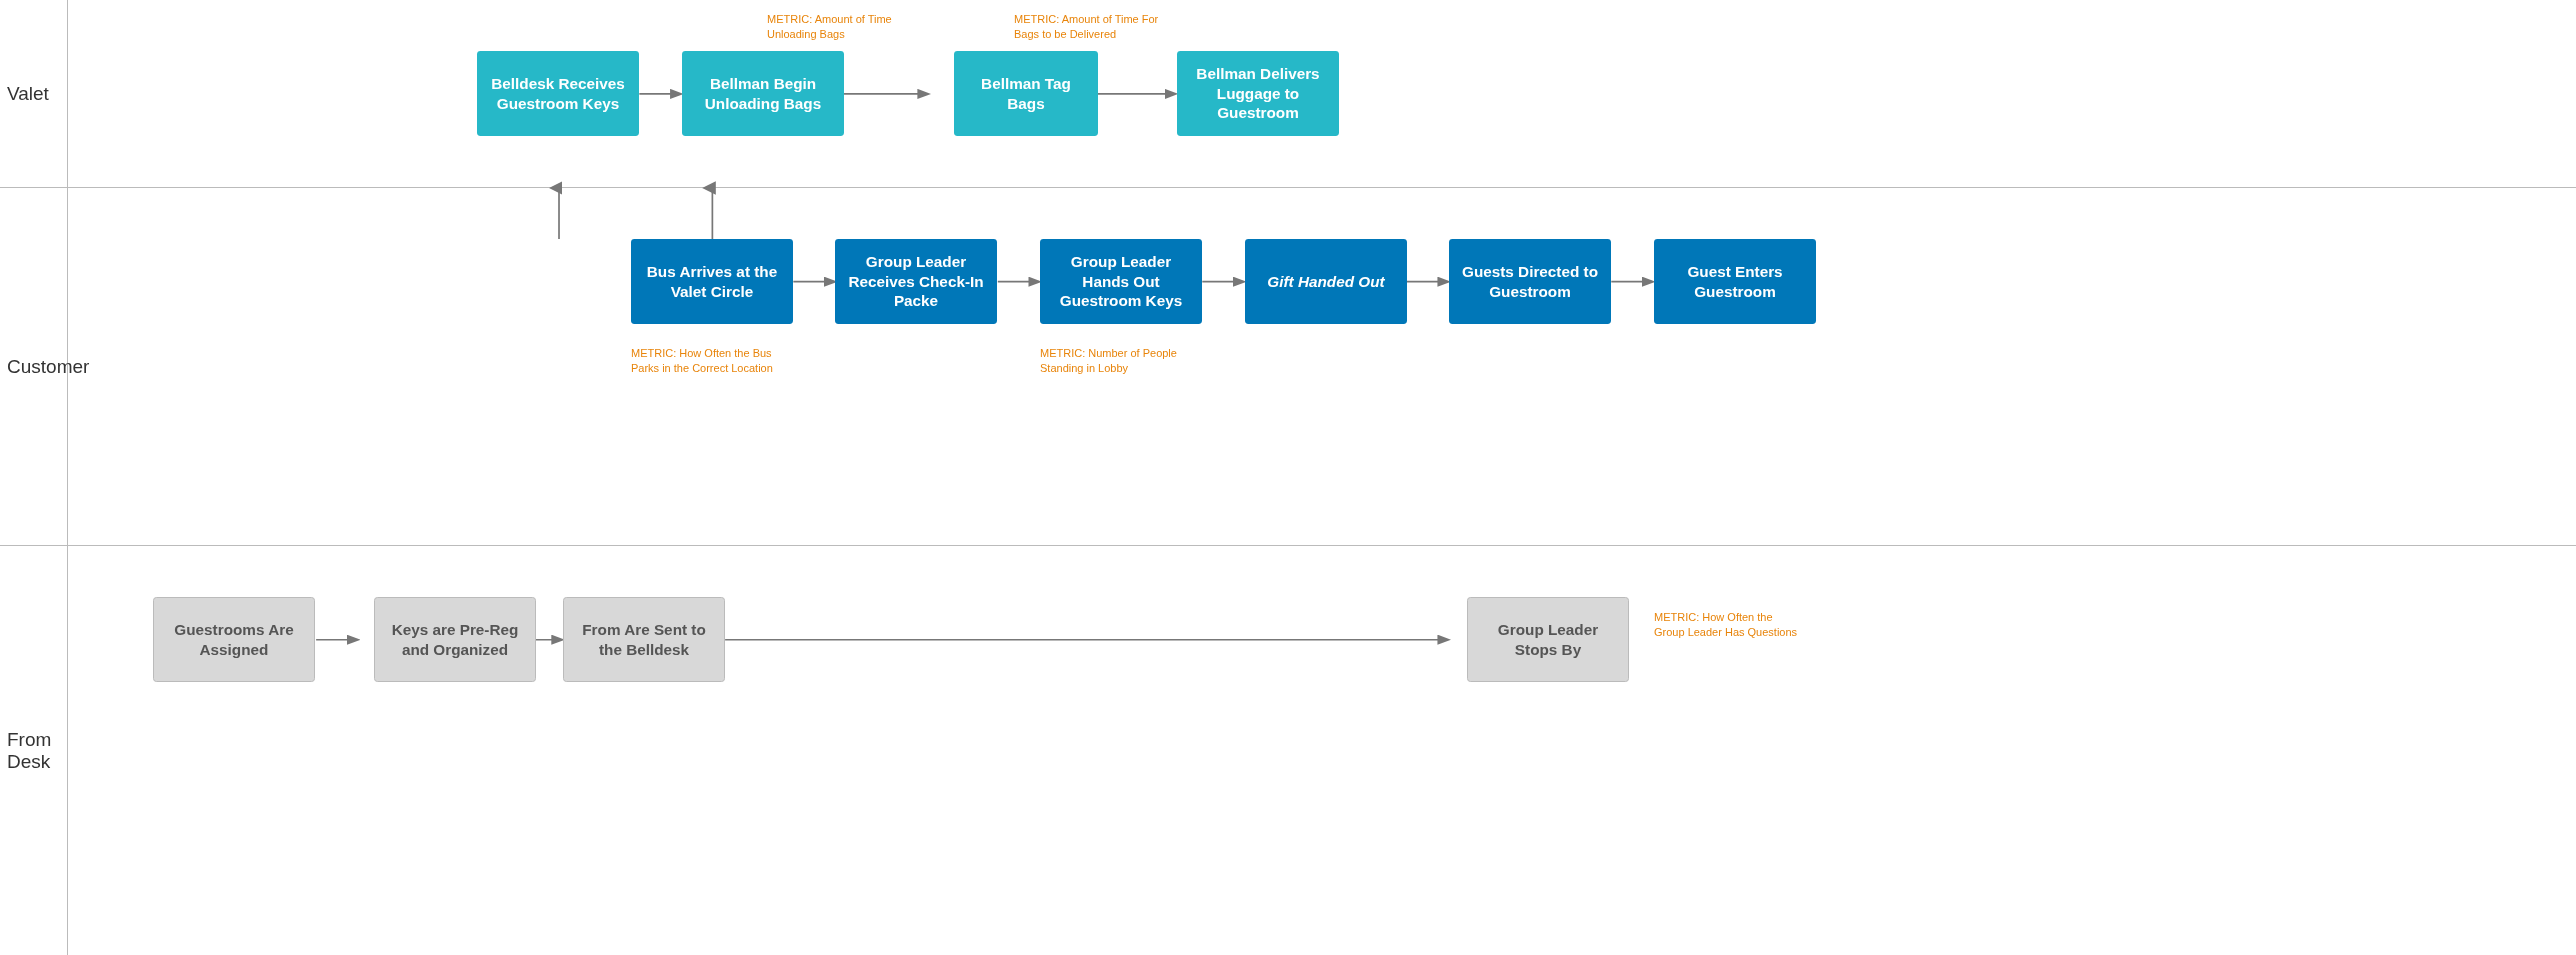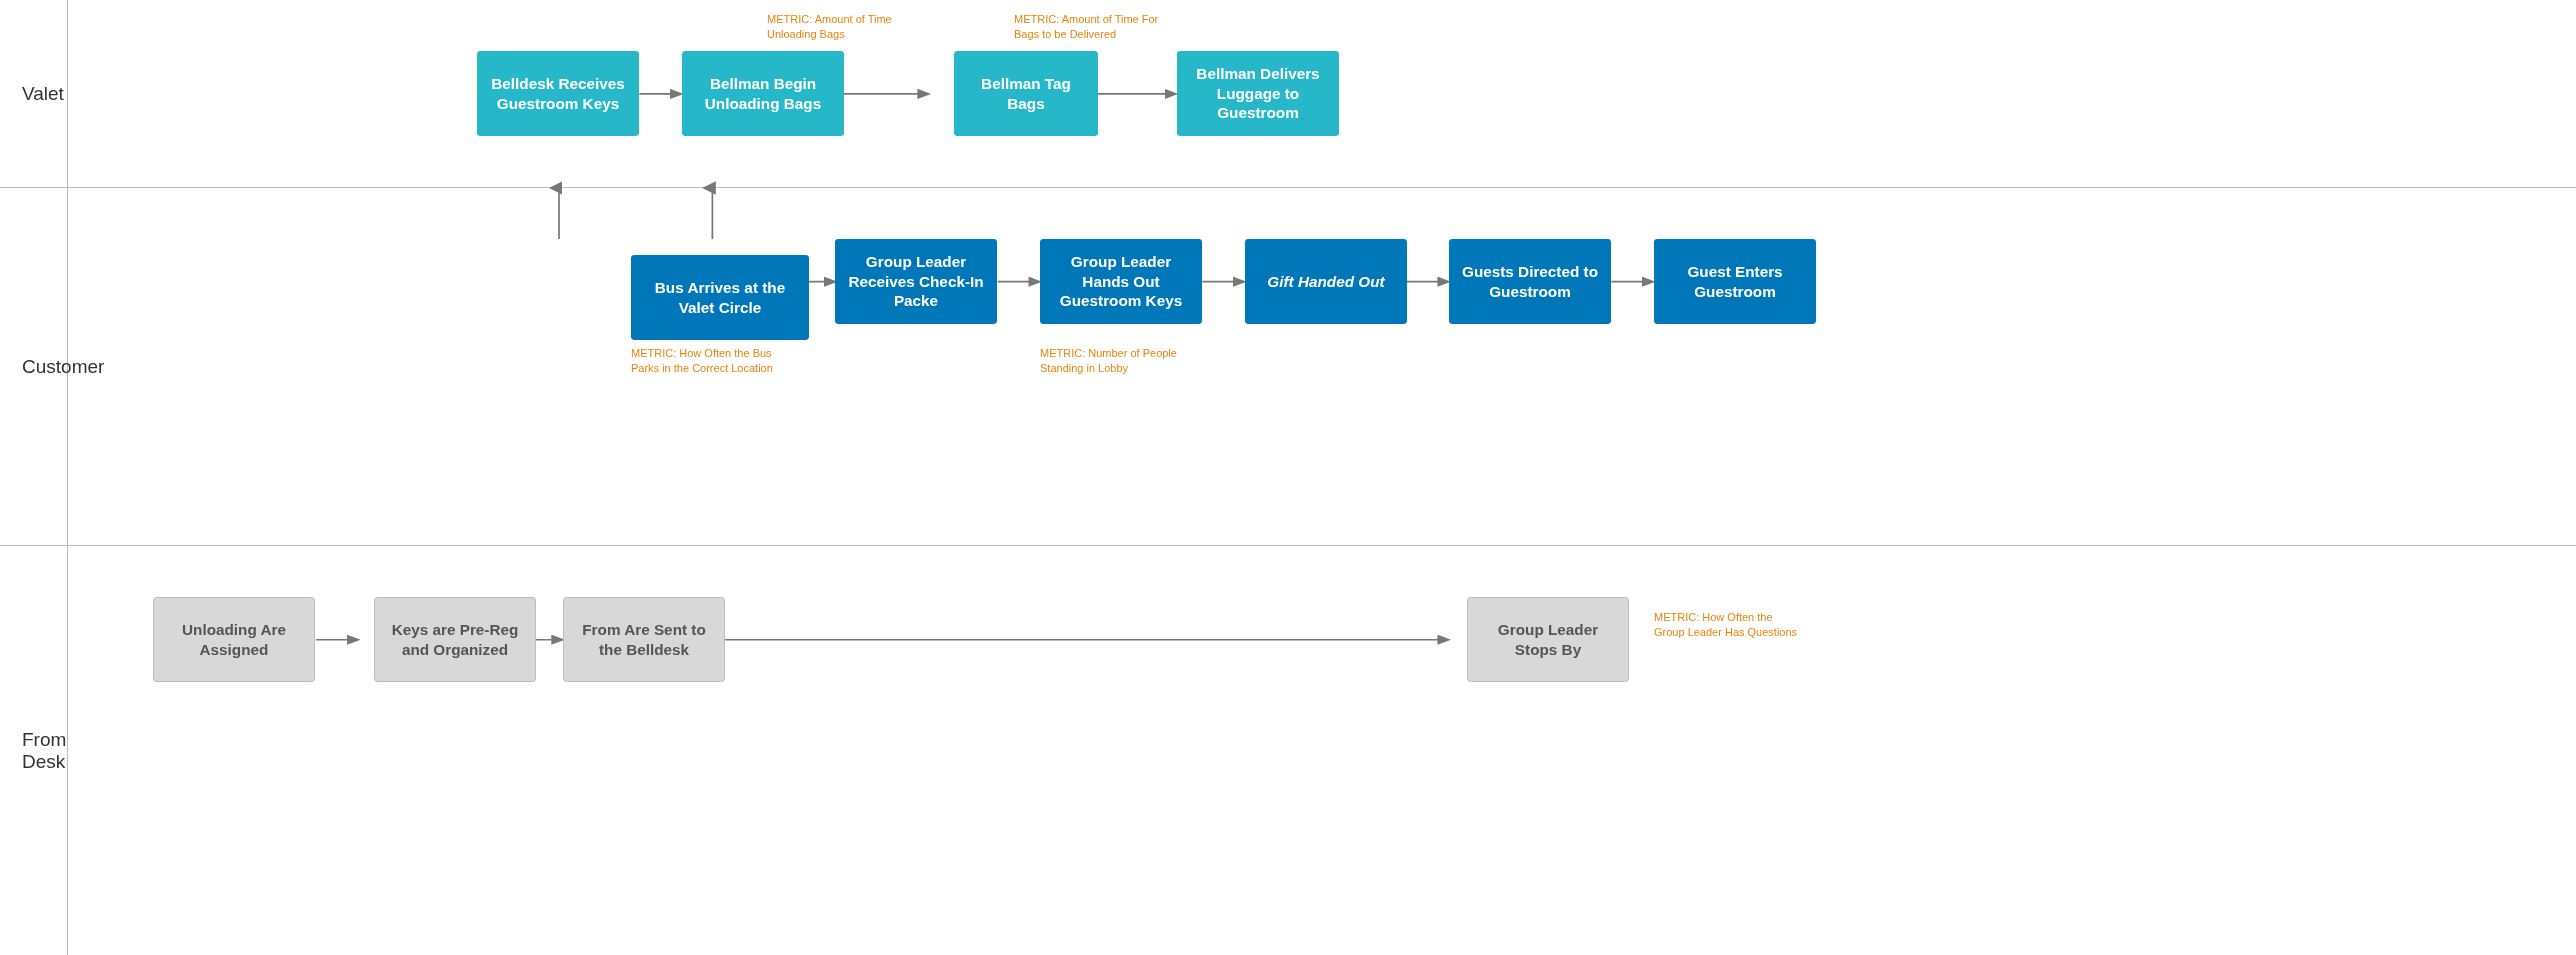--- a/index.html
+++ b/index.html
@@ -1,21 +1,21 @@
 <!DOCTYPE html>
 <html style="font-size:13.6px"><head>
   <meta charset="utf-8">
   <style>
     * { box-sizing: border-box; margin: 0; padding: 0; }
     body { background: #fff; font-family: Arial, sans-serif; overflow: hidden; }
     .diagram { width: 2576px; height: 955px; position: relative; display: flex; flex-direction: column; }
 
     
     .swimlane { display: flex; flex-direction: row; border-bottom: 1.3px solid #bbb; position: relative; }
-    .swimlane-label { width: 68px; min-width: 68px; display: flex; align-items: center; justify-content: flex-start; padding: 0 22px; font-size: 19px; color: #333; border-right: 1.3px solid #bbb; font-weight: 400; }
+    .swimlane-label { width: 68px; min-width: 68px; display: flex; align-items: center; justify-content: flex-start; padding: 0 7px; font-size: 19px; color: #333; border-right: 1.3px solid #bbb; font-weight: 400; }
     .swimlane-content { flex: 1; position: relative; }
 
     
     .swimlane-valet { height: 188px; }
     .swimlane-customer { height: 358px; }
     .swimlane-frontdesk { height: 409px; }
 
     
     .box {
       position: absolute;
@@ -108,21 +108,21 @@
         <line x1="575" y1="60" x2="575" y2="2" stroke="#777" stroke-width="2" marker-end="url(#arrowhead-up)"></line>
 
         <line x1="755" y1="60" x2="755" y2="2" stroke="#777" stroke-width="2" marker-end="url(#arrowhead-up)"></line>
       </svg>
 
       <div class="metric" style="left:563px; top:158px; white-space:pre-line;">METRIC: How Often the Bus
 Parks in the Correct Location</div>
       <div class="metric" style="left:972px; top:158px; white-space:pre-line;">METRIC: Number of People
 Standing in Lobby</div>
 
-      <div class="box box-blue" style="left:563px; top:51px; width:178px; height:85px;margin-top:16px;">Bus Arrives at the Valet Circle</div>
+      <div class="box box-blue" style="left:563px; top:51px; width:162px; height:85px;">Bus Arrives at the Valet Circle</div>
       <div class="box box-blue" style="left:767px; top:51px; width:162px; height:85px;">Group Leader Receives Check-In Packe</div>
       <div class="box box-blue" style="left:972px; top:51px; width:162px; height:85px;">Group Leader Hands Out Guestroom Keys</div>
       <div class="box box-blue box-italic" style="left:1177px; top:51px; width:162px; height:85px; font-style:italic;"><em>Gift</em>&nbsp;Handed Out</div>
       <div class="box box-blue" style="left:1381px; top:51px; width:162px; height:85px;">Guests Directed to Guestroom</div>
       <div class="box box-blue" style="left:1586px; top:51px; width:162px; height:85px;">Guest Enters Guestroom</div>
     </div>
   </div>
 
   <div class="swimlane swimlane-frontdesk" style="border-bottom:none;">
     <div class="swimlane-label">From Desk</div>
@@ -137,21 +137,21 @@
         <line x1="290" y1="110" x2="338" y2="110" stroke="#777" stroke-width="2" marker-end="url(#arrowhead-f)"></line>
 
         <line x1="530" y1="110" x2="578" y2="110" stroke="#777" stroke-width="2" marker-end="url(#arrowhead-f)"></line>
 
         <line x1="770" y1="110" x2="1618" y2="110" stroke="#777" stroke-width="2" marker-end="url(#arrowhead-f)"></line>
       </svg>
 
       <div class="metric" style="left:1586px; top:64px; white-space:pre-line;">METRIC: How Often the
 Group Leader Has Questions</div>
 
-      <div class="box box-gray" style="left:85px; top:51px; width:162px; height:85px;">Unloading Are Assigned</div>
+      <div class="box box-gray" style="left:85px; top:51px; width:162px; height:85px;">Guestrooms Are Assigned</div>
       <div class="box box-gray" style="left:290px; top:51px; width:162px; height:85px;margin-left:16px;">Keys are Pre-Reg and Organized</div>
       <div class="box box-gray" style="left:495px; top:51px; width:162px; height:85px;">From Are Sent to the Belldesk</div>
       <div class="box box-gray" style="left:1381px; top:51px; width:162px; height:85px;margin-left:18px;">Group Leader Stops By</div>
     </div>
   </div>
 
 </div>
 
 
 </body></html>

